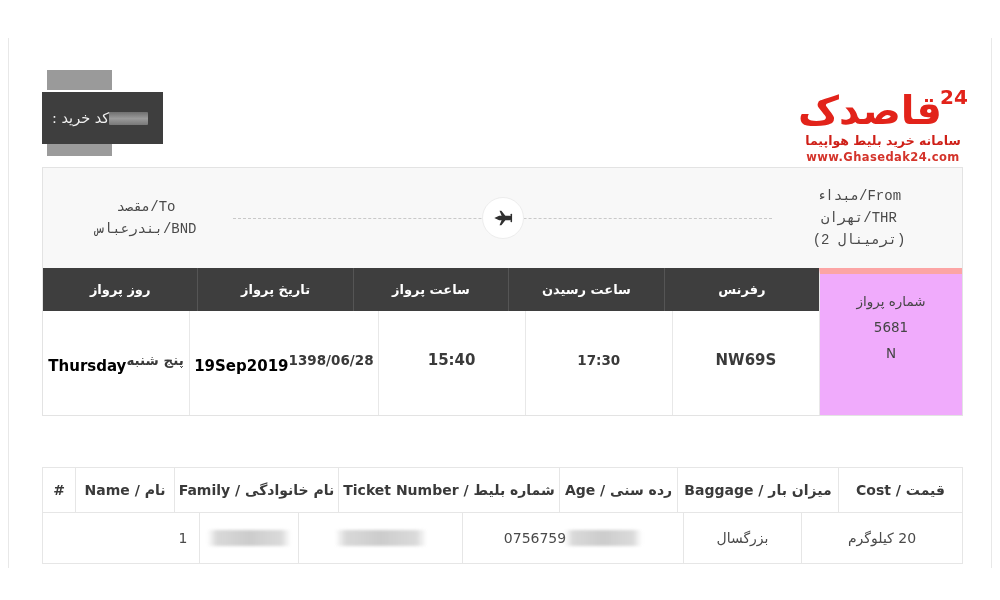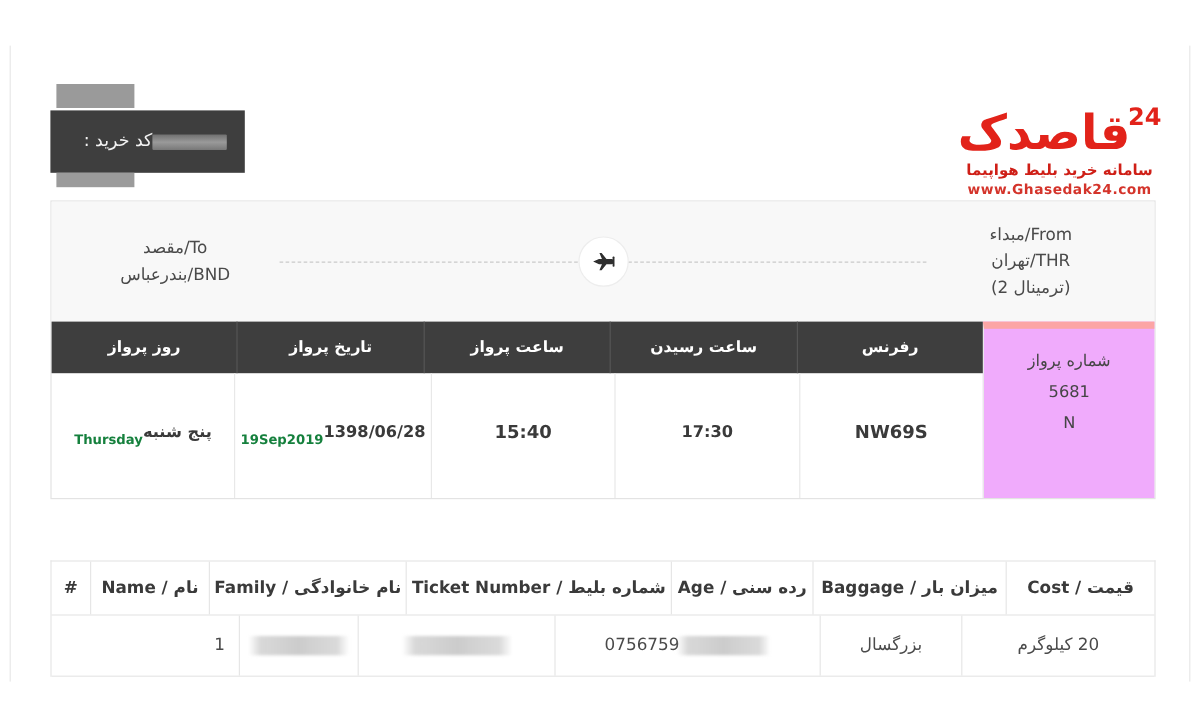--- a/index.html
+++ b/index.html
@@ -30,21 +30,21 @@
   
   .header{
     position:absolute;
     left:0; top:0;
     width:984px; height:120px;
   }
 
   .purchase-badge{
     position:absolute;
     left:33px; top:54px;
-    width:162px; height:52px;
+    width:121px; height:52px;
     background:#3e3e3e;
     color:#ffffff;
     direction:rtl;
     display:flex;
     align-items:center;
     justify-content:flex-start;
     box-sizing:border-box;
     padding:0 10px;
     font-size:14px;
     white-space:nowrap;
@@ -153,20 +153,21 @@
     margin-top:1px;
   }
   .route-body{
     flex:1 1 auto;
     display:flex;
     align-items:center;
     justify-content:space-between;
     padding:0 28px;
     box-sizing:border-box;
     background:#f8f8f8;
+    font-family:Liberation Mono, monospace;
   }
   .route-side{
     font-size:14px;
     line-height:22px;
     color:#4a4a4a;
     text-align:center;
     min-width:150px;
     direction:rtl;
   }
   .route-side .ln{ display:block; white-space:nowrap; }
@@ -241,24 +242,24 @@
     font-size:15px;
     font-weight:bold;
     color:#3a3a3a;
     display:flex;
     flex-direction:row;
     align-items:center;
     justify-content:center;
   }
   .fg-body .cell:last-child{ border-left:none; }
   .fg-body .cell .sub{
-    font-size:11px;
+    font-size:15px;
     font-weight:bold;
     margin-top:12px;
-    color:#15803d;
+    color:#000000;
   }
   .fg-body .cell .main-sm{
     font-size:13.5px;
     font-weight:bold;
   }
 
   
   .pax-card{
     position:absolute;
     left:33px; top:429px;

